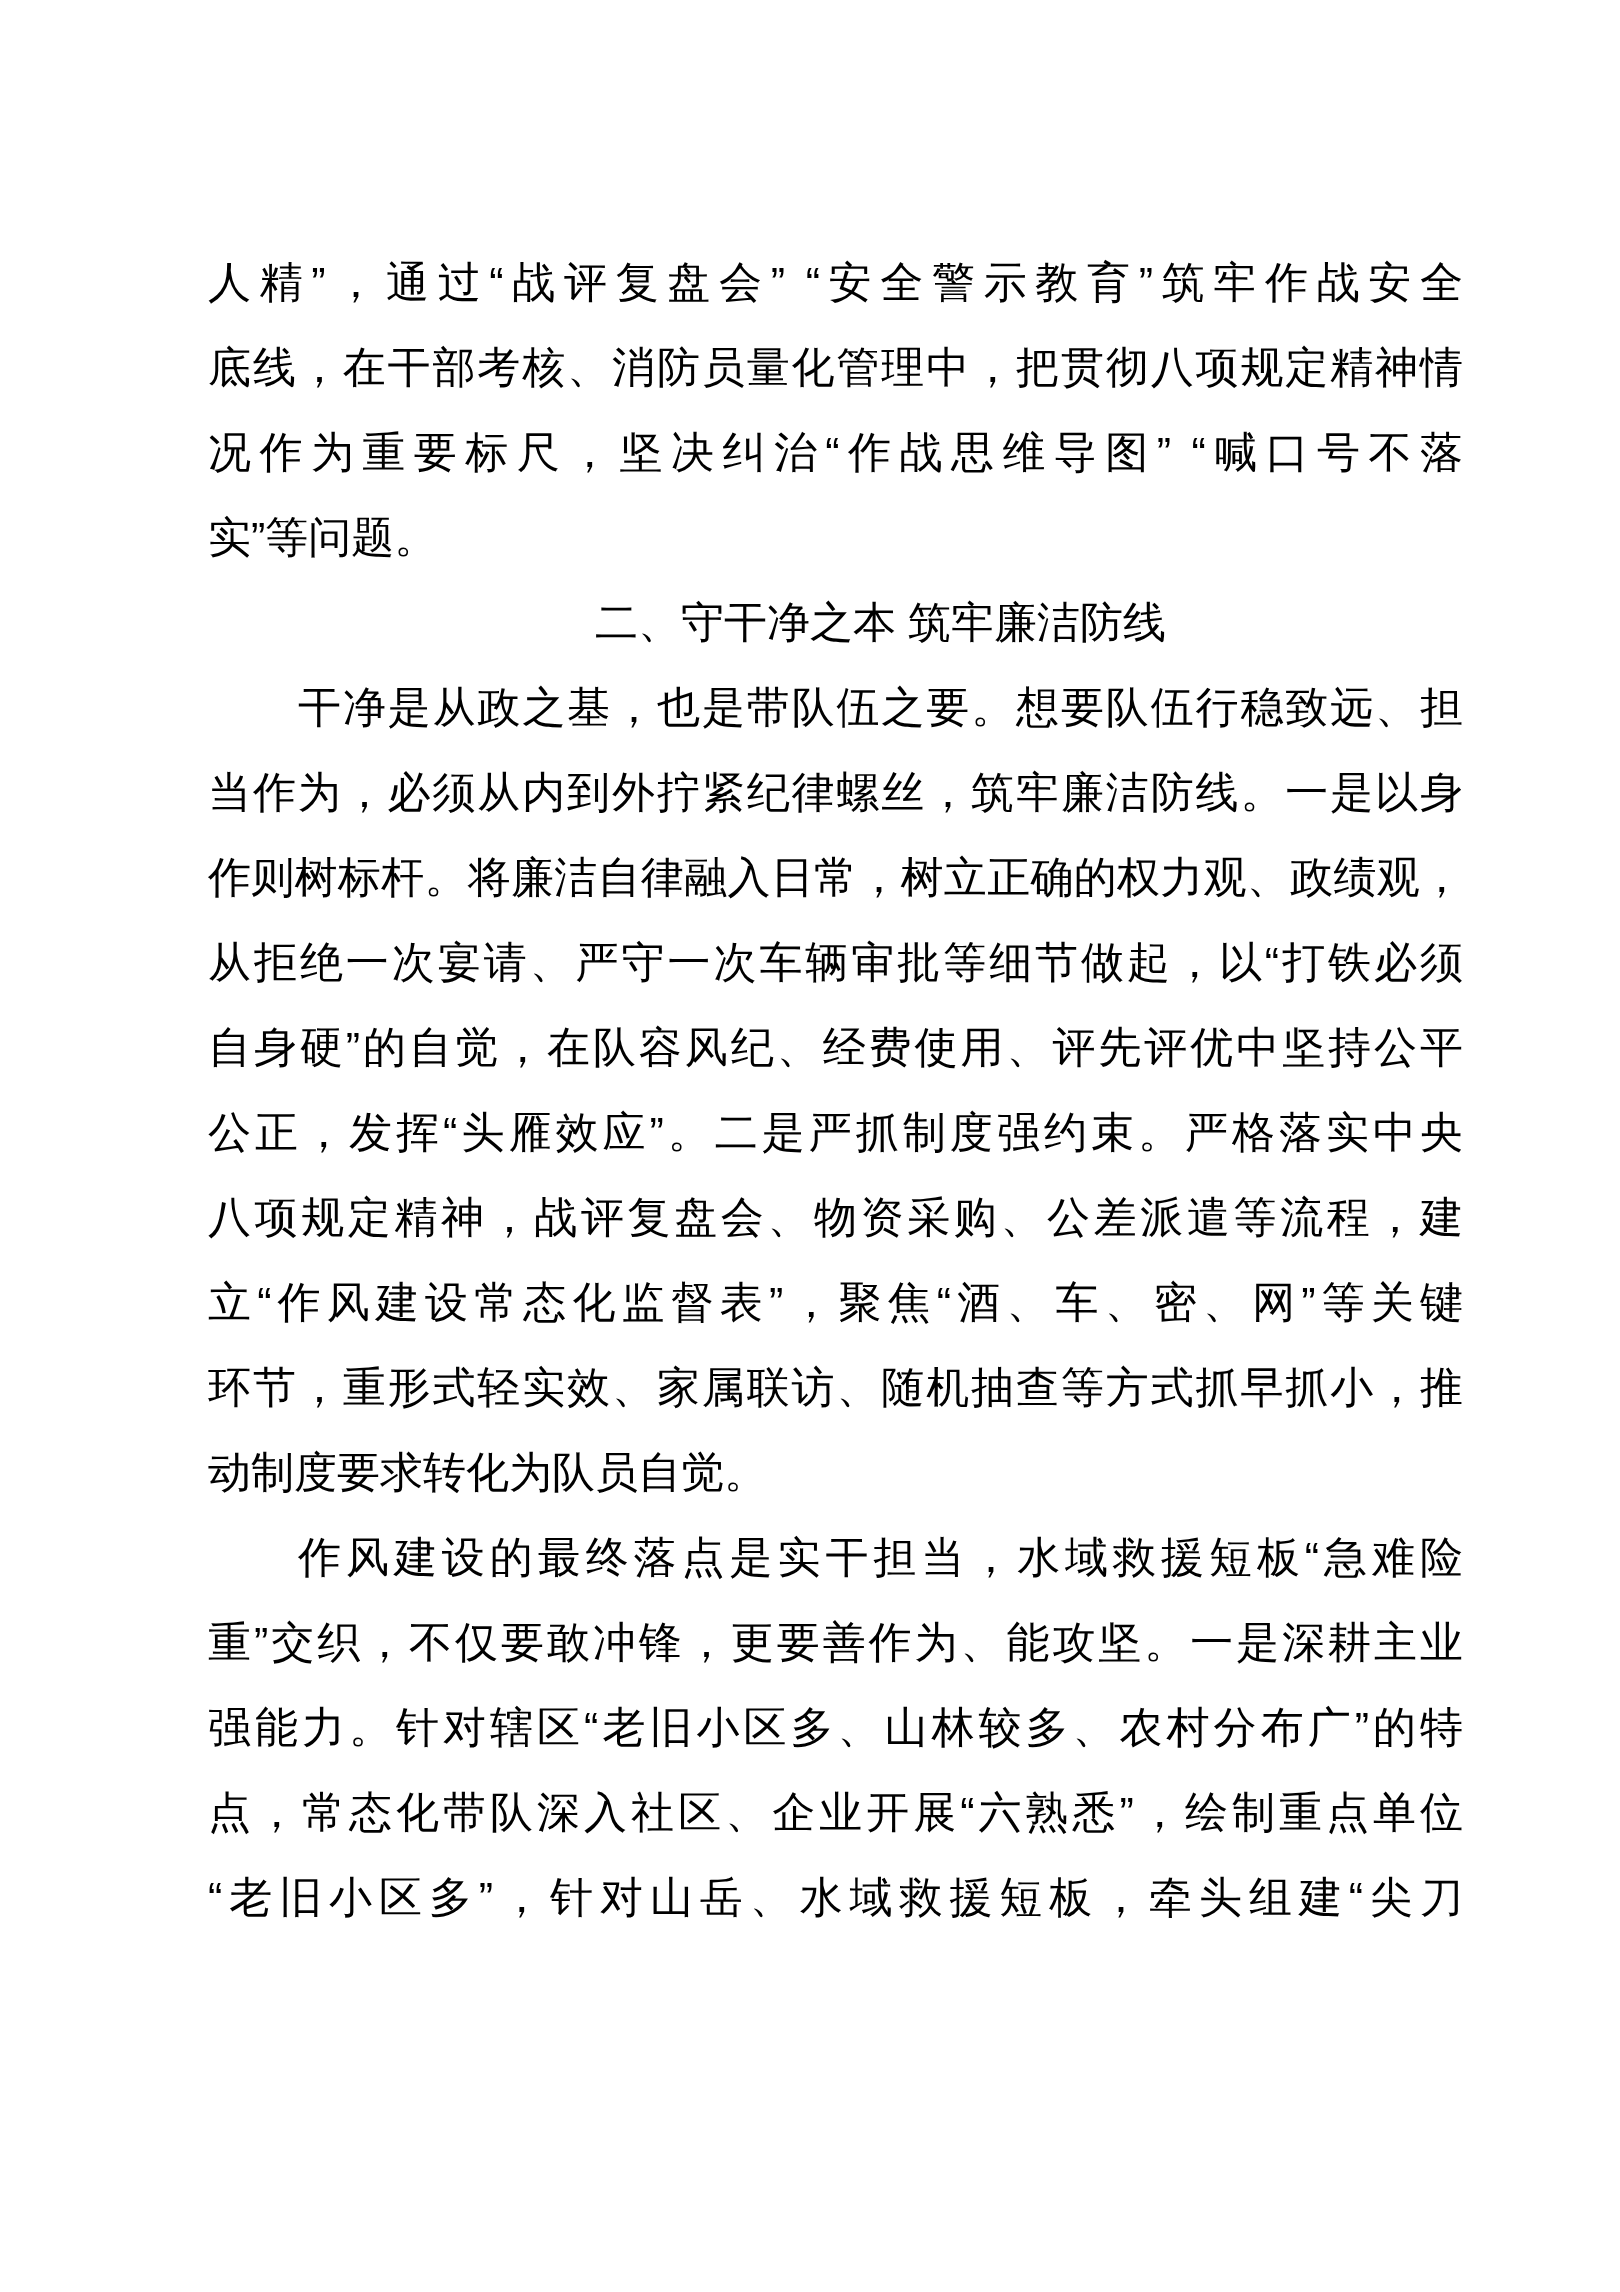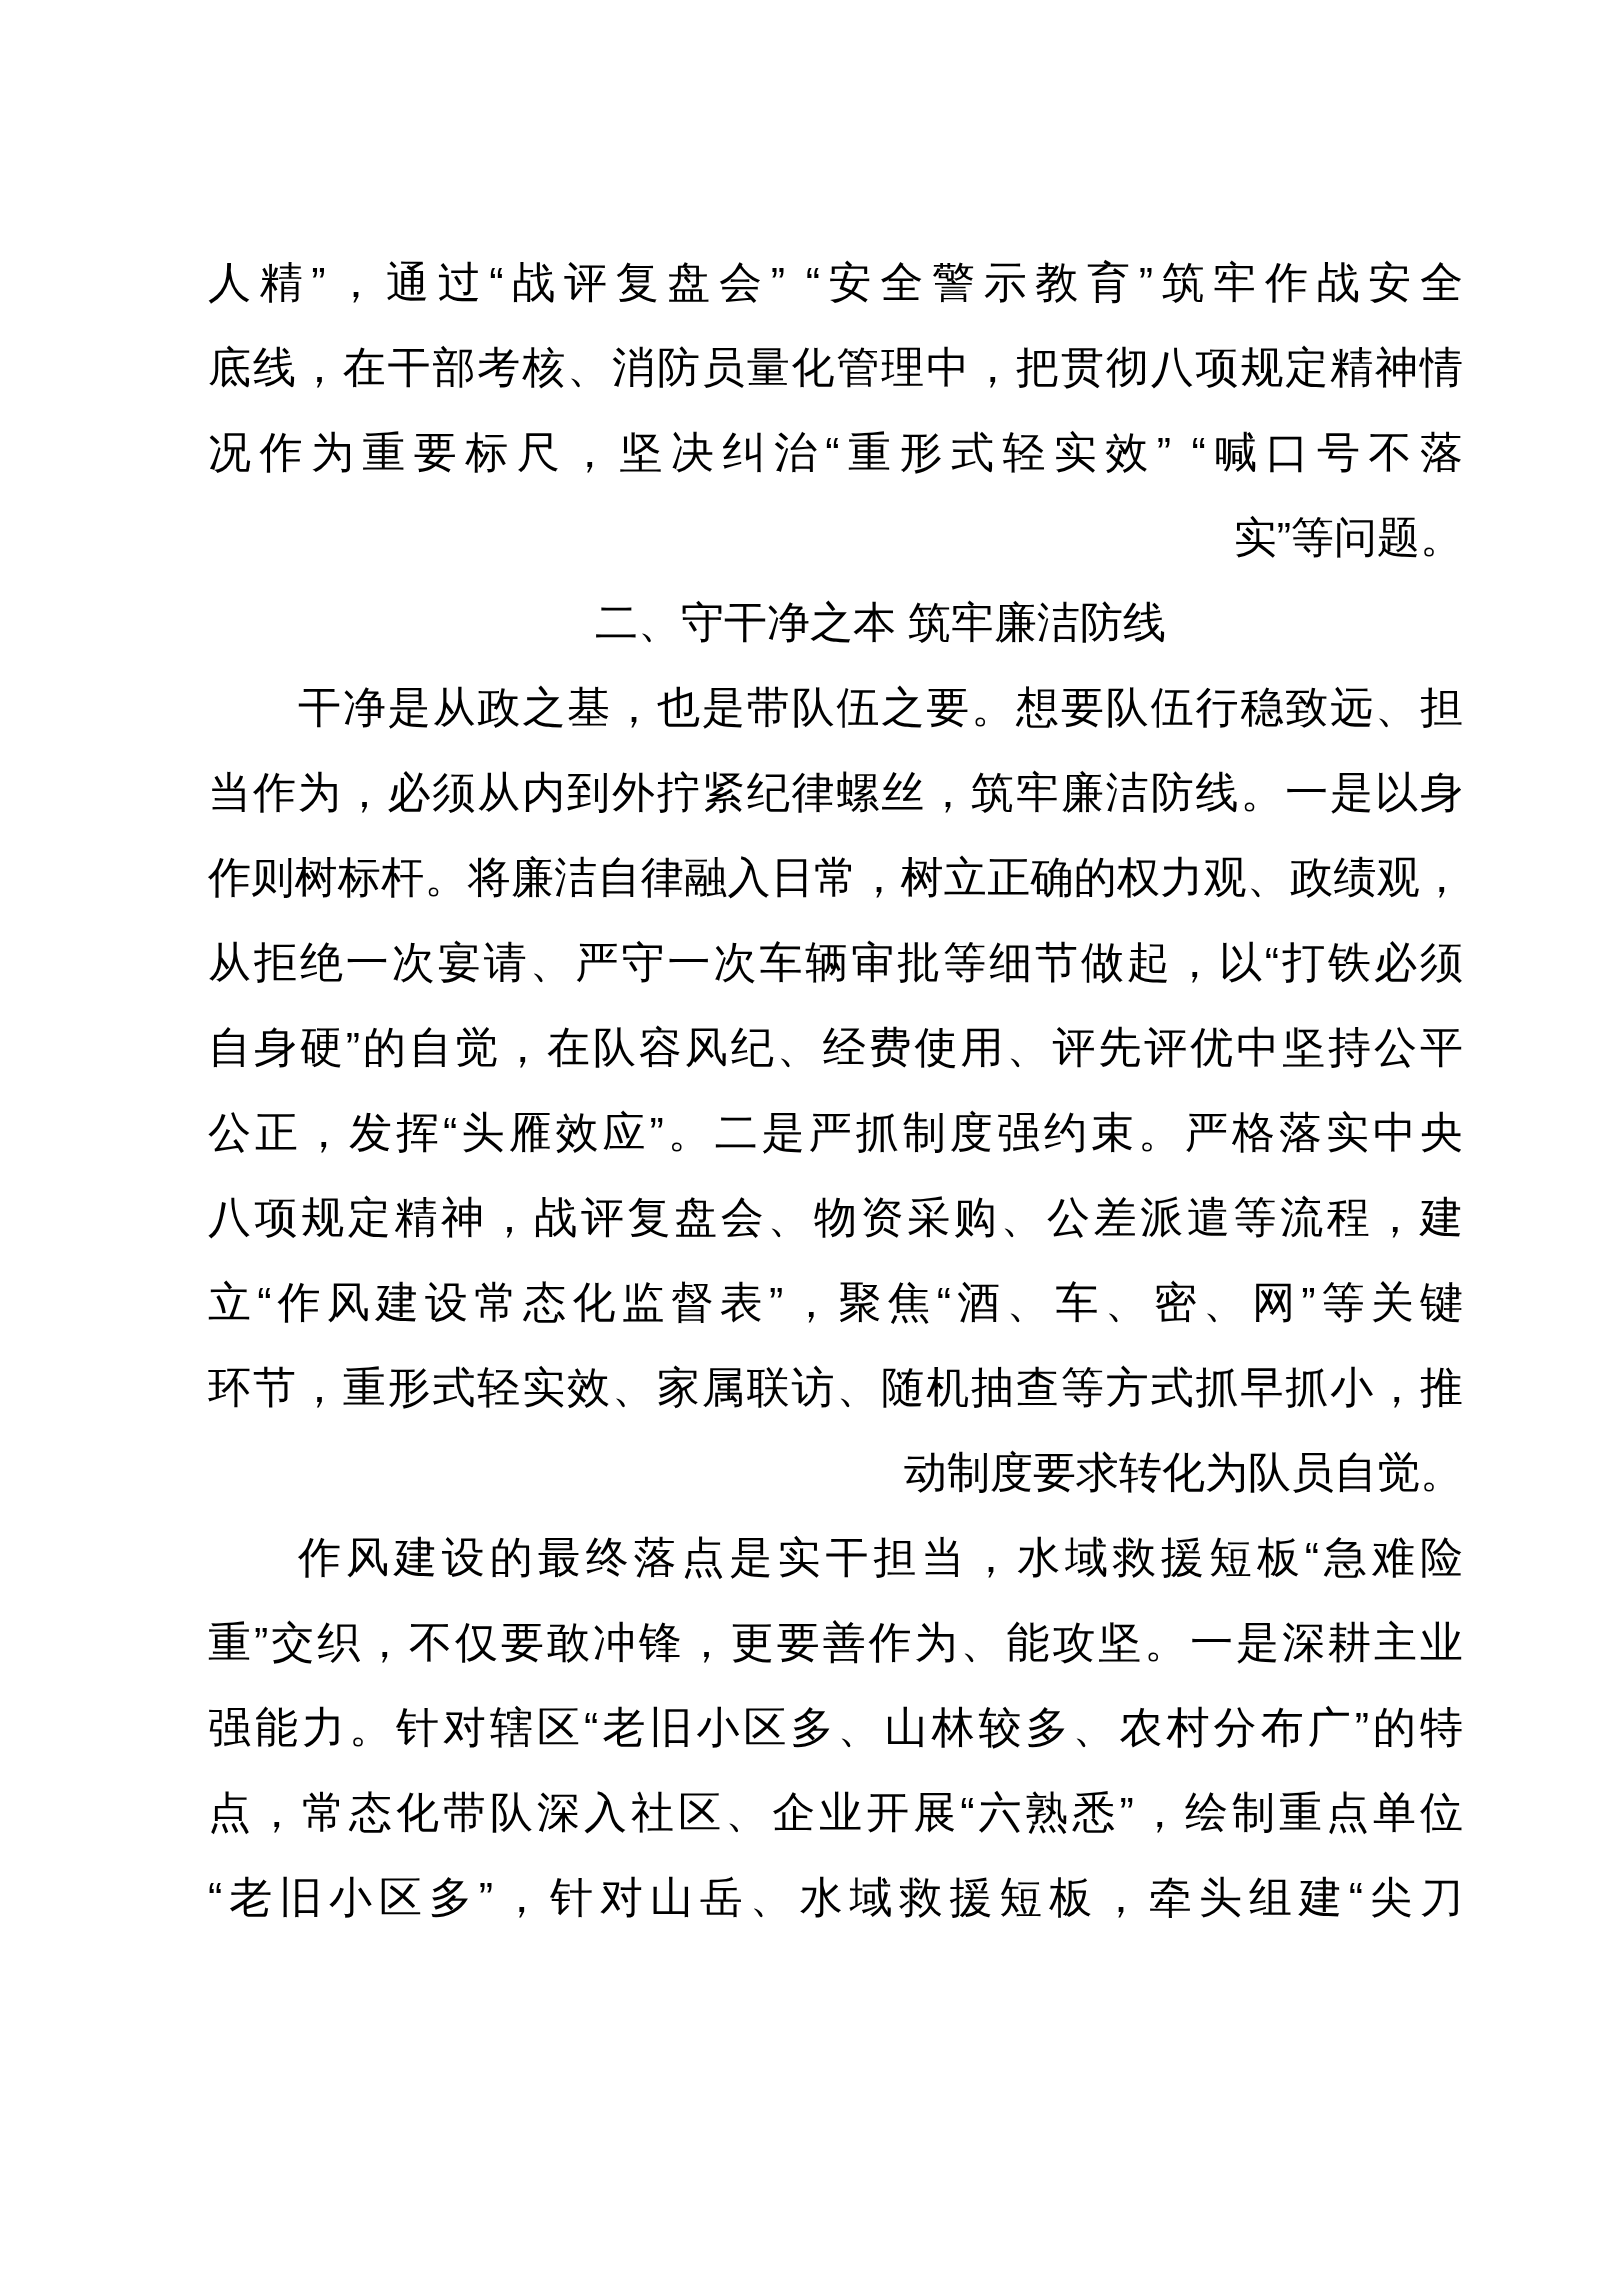--- a/index.html
+++ b/index.html
@@ -21,21 +21,21 @@
     left: 208px;
     top: 240px;
     width: 1255px;
   }
   .line {
     width: 100%;
     height: 85px;
     line-height: 85px;
     font-size: 43px;
     color: #000000;
-    text-align: right;
+    text-align: left;
     overflow: hidden;
     box-sizing: border-box;
   }
   .just {
     text-align: justify;
     text-align-last: justify;
     text-justify: inter-character;
   }
   .first {
     padding-left: 90px;
@@ -46,21 +46,21 @@
   }
 </style>
 </head>
 <body>
 
 <div class="page">
   <div class="textblock">
 
     <div class="line just">人精”，通过“战评复盘会” “安全警示教育”筑牢作战安全</div>
     <div class="line just">底线，在干部考核、消防员量化管理中，把贯彻八项规定精神情</div>
-    <div class="line just">况作为重要标尺，坚决纠治“重形式轻实效” “喊口号不落</div>
+    <div class="line just">况作为重要标尺，坚决纠治“作战思维导图” “喊口号不落</div>
     <div class="line">实”等问题。</div>
 
     <div class="line head">二、守干净之本 筑牢廉洁防线</div>
 
     <div class="line just first">干净是从政之基，也是带队伍之要。想要队伍行稳致远、担</div>
     <div class="line just">当作为，必须从内到外拧紧纪律螺丝，筑牢廉洁防线。一是以身</div>
     <div class="line just">作则树标杆。将廉洁自律融入日常，树立正确的权力观、政绩观，</div>
     <div class="line just">从拒绝一次宴请、严守一次车辆审批等细节做起，以“打铁必须</div>
     <div class="line just">自身硬”的自觉，在队容风纪、经费使用、评先评优中坚持公平</div>
     <div class="line just">公正，发挥“头雁效应”。二是严抓制度强约束。严格落实中央</div>

